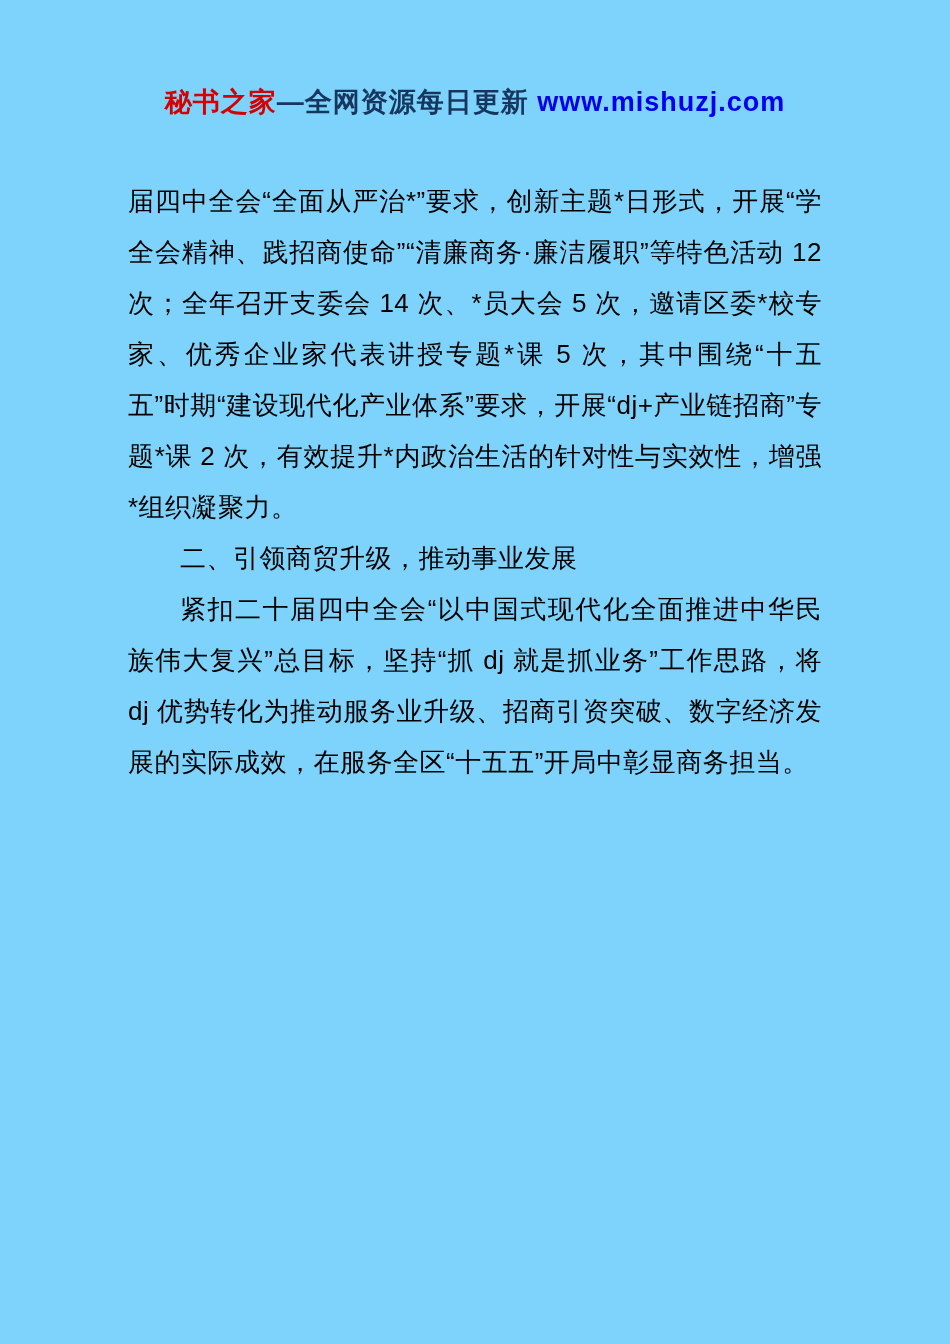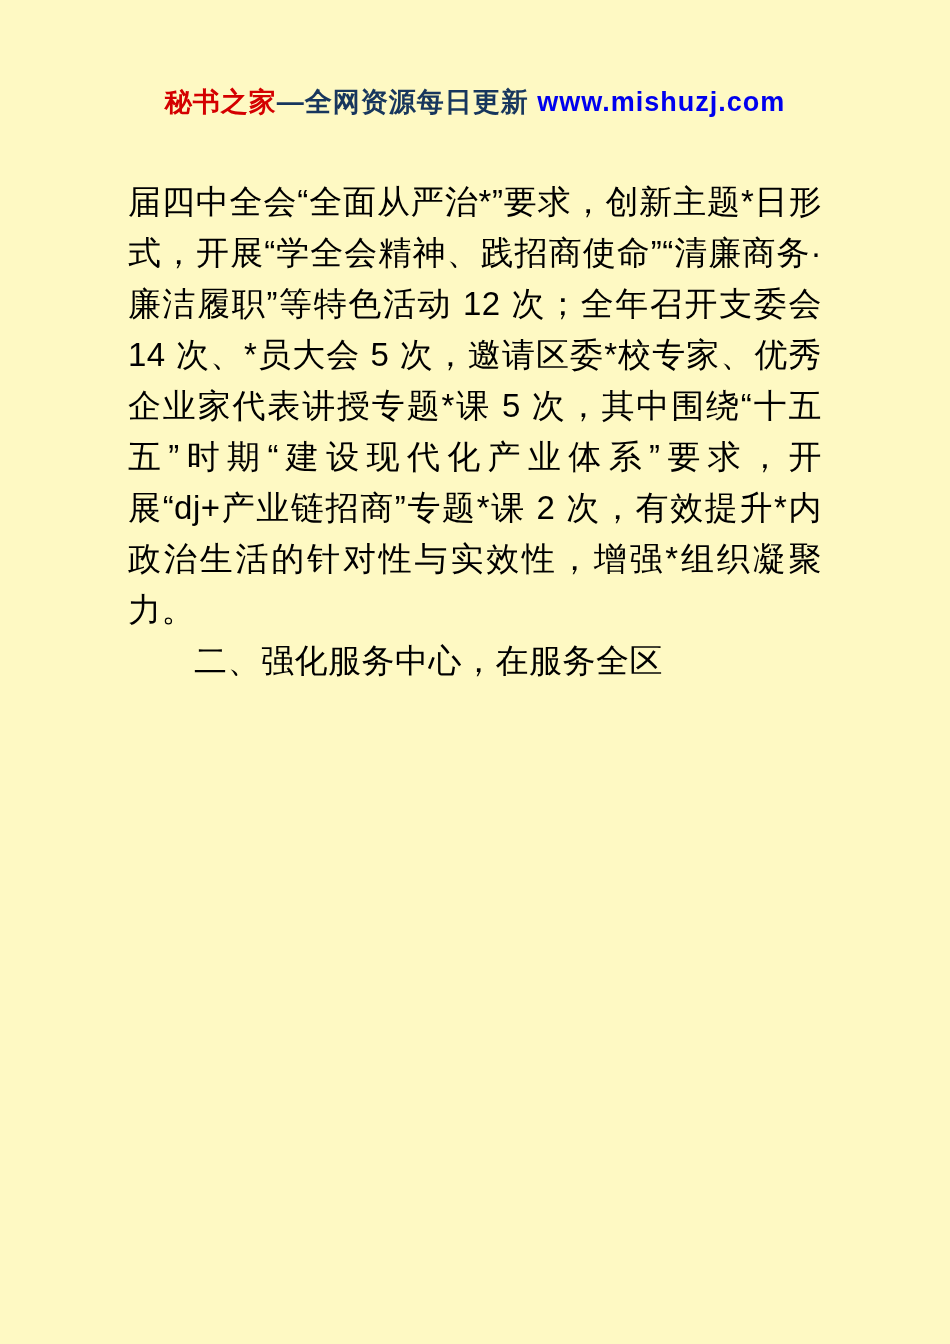--- a/index.html
+++ b/index.html
@@ -4,40 +4,40 @@
 <style>
   html, body {
     margin: 0;
     padding: 0;
     background: #ffffff;
   }
   .page {
     position: relative;
     width: 950px;
     height: 1344px;
-    background: #fef9c3;
+    background: #7dd3fc;
     font-family: "Liberation Sans", sans-serif;
     box-sizing: border-box;
     padding: 84px 128px 0 128px;
     overflow: hidden;
   }
   .doc-header {
     text-align: center;
     font-size: 27px;
     font-weight: bold;
     letter-spacing: 1px;
     margin-bottom: 56px;
     white-space: nowrap;
   }
   .site-name  { color: #d40000; }
   .tagline    { color: #17365d; }
   .site-url   { color: #0000ee; text-decoration: none; }
   .content {
     color: #000000;
-    font-size: 33px;
+    font-size: 26px;
     line-height: 51px;
     text-align: justify;
     letter-spacing: 0.5px;
   }
   .content p {
     margin: 0;
     padding: 0;
   }
   .para-noindent { text-indent: 0; }
   .para-indent   { text-indent: 2em; }
@@ -48,16 +48,17 @@
 <body>
 
 <div class="page">
 
   <div class="doc-header">
     <span class="site-name">秘书之家</span><span class="tagline">—全网资源每日更新 </span><a class="site-url" href="#">www.mishuzj.com</a>
   </div>
 
   <div class="content">
     <p class="para-noindent">届四中全会“全面从严治*”要求，创新主题*日形式，开展“学全会精神、践招商使命”“清廉商务·廉洁履职”等特色活动 12 次；全年召开支委会 14 次、*员大会 5 次，邀请区委*校专家、优秀企业家代表讲授专题*课 5 次，其中围绕“十五五”时期“建设现代化产业体系”要求，开展“dj+产业链招商”专题*课 2 次，有效提升*内政治生活的针对性与实效性，增强*组织凝聚力。</p>
-    <p class="heading-plain">二、强化服务中心，在服务全区</p>
+    <p class="heading-plain">二、引领商贸升级，推动事业发展</p>
+    <p class="para-indent">紧扣二十届四中全会“以中国式现代化全面推进中华民族伟大复兴”总目标，坚持“抓 dj 就是抓业务”工作思路，将 dj 优势转化为推动服务业升级、招商引资突破、数字经济发展的实际成效，在服务全区“十五五”开局中彰显商务担当。</p>
   </div>
 
 </div>
 
 </body></html>

